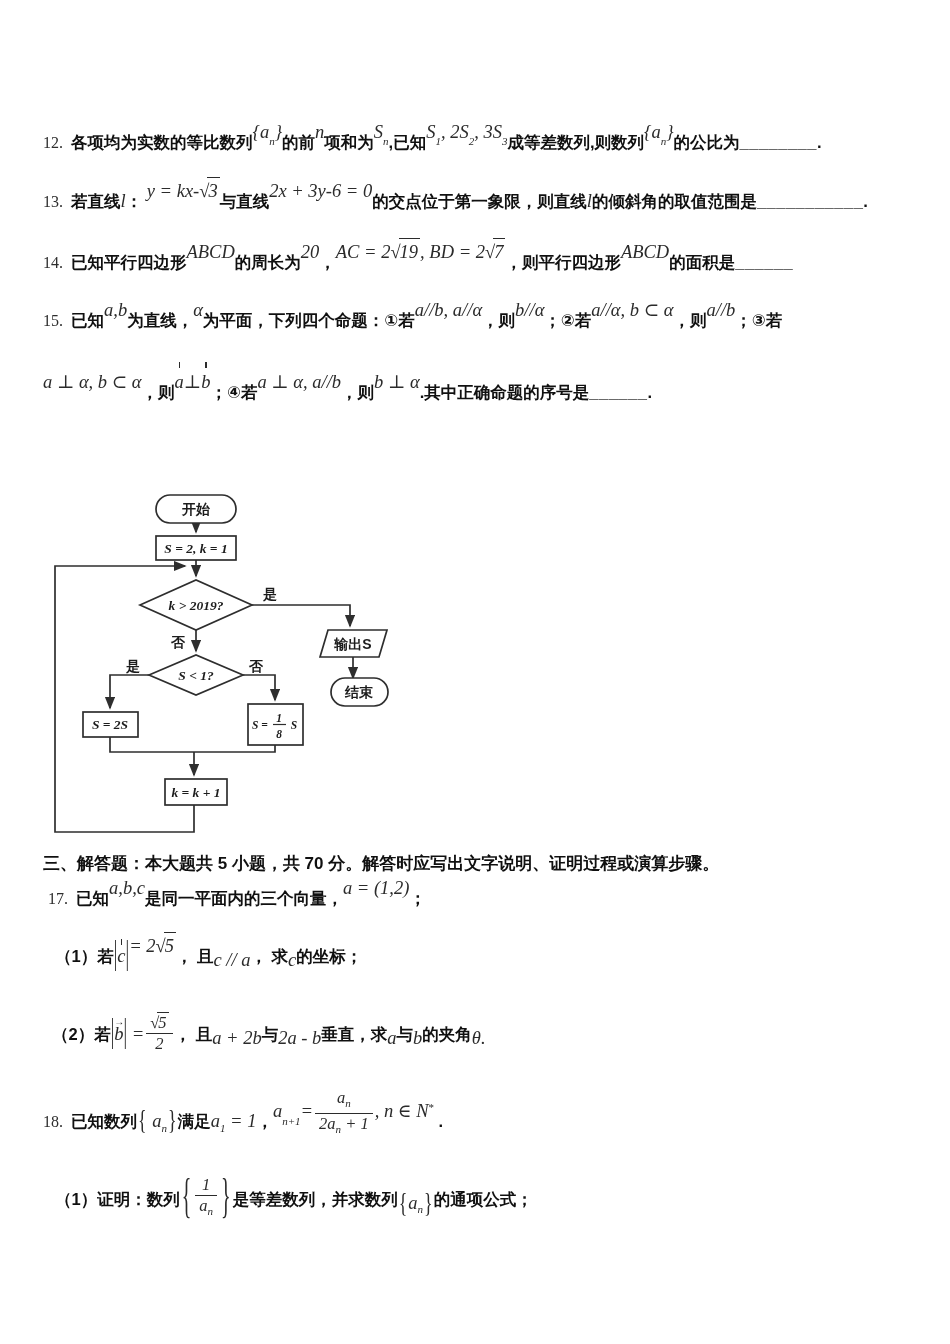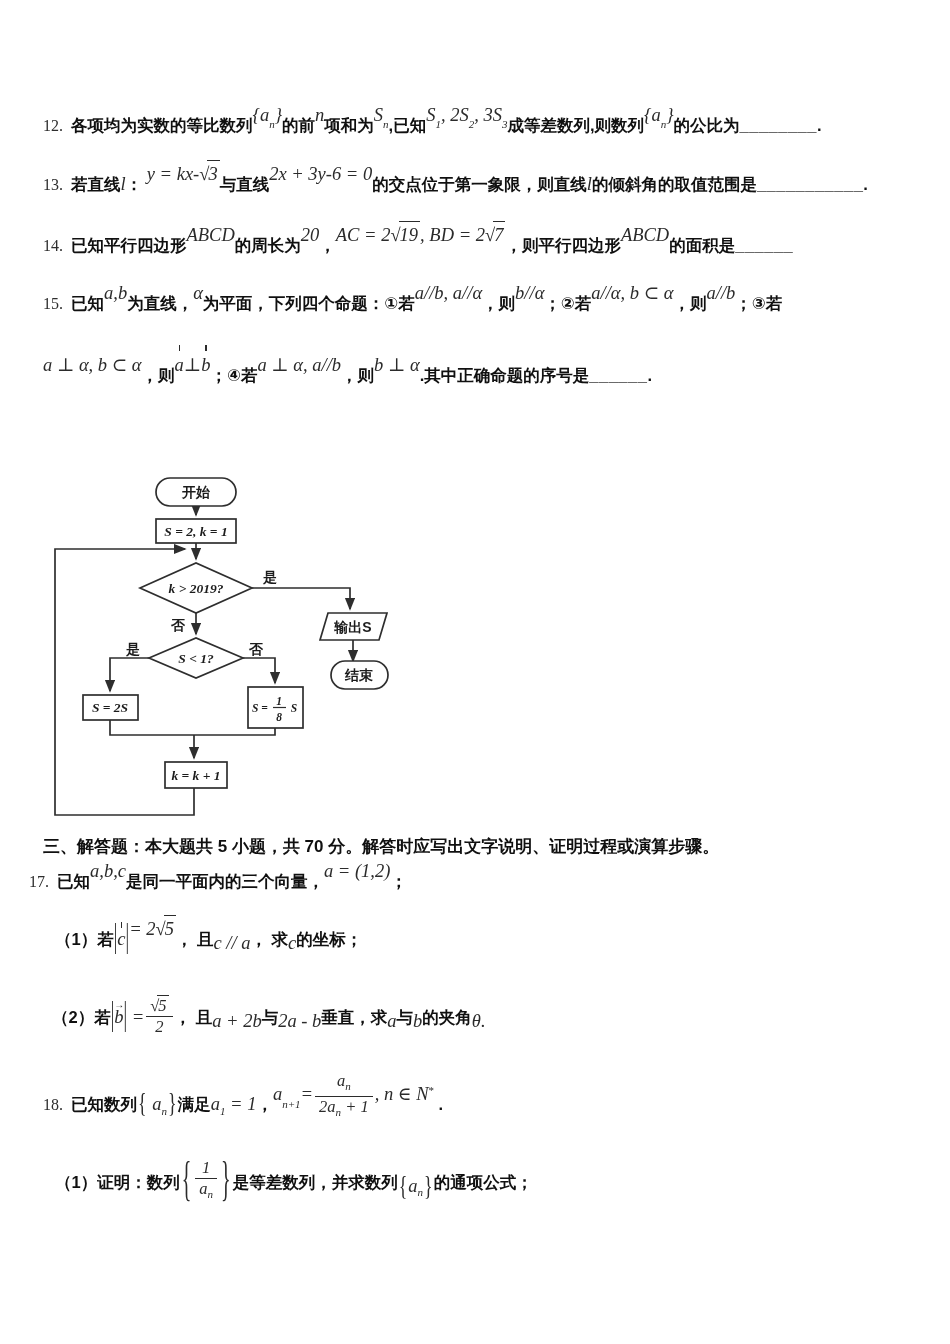--- a/index.html
+++ b/index.html
@@ -1,18 +1,18 @@
 <!DOCTYPE html>
 <html><head>
 <meta charset="utf-8">
 <style>
   html,body{margin:0;padding:0;}
   body{width:950px;height:1344px;background:#ffffff;position:relative;
        font-family:"Liberation Serif","DejaVu Serif",serif;color:#1c1c1c;}
-  .page{position:absolute;inset:0;overflow:hidden;}
+  .page{position:absolute;inset:0;overflow:hidden;margin-top:17px;}
   .line{position:absolute;white-space:nowrap;line-height:26px;}
   .seg-num{font-family:"Liberation Serif","DejaVu Serif",serif;font-size:16px;color:#2e2e2e;margin-right:8px;}
   .seg-cn{font-family:"Liberation Sans","DejaVu Sans",sans-serif;font-weight:600;font-size:16.5px;color:#101010;}
   .sec .seg-cn{font-weight:700;font-size:17px;}
   .seg-m{font-family:"Liberation Serif","DejaVu Serif",serif;font-style:italic;font-size:18.5px;color:#2b2b2b;}
   .seg-sub{font-family:"Liberation Serif","DejaVu Serif",serif;font-style:italic;font-size:11px;color:#2b2b2b;}
   .seg-sup{font-family:"Liberation Serif","DejaVu Serif",serif;font-size:11px;color:#2b2b2b;}
   .seg-rad{border-top:1.4px solid #2b2b2b;margin-left:-2px;padding:0 2px 0 1px;font-style:italic;}
   .seg-u{font-family:"Liberation Sans","DejaVu Sans",sans-serif;font-weight:600;font-size:16.5px;letter-spacing:.5px;color:#101010;}
   .seg-bar{display:inline-block;transform:scaleY(1.9);font-style:normal;font-size:18px;position:relative;top:-3px;color:#2b2b2b;}
@@ -101,20 +101,20 @@
     <line class="fc-line" x1="228" y1="239.5" x2="241" y2="239.5" style="stroke-width:1.2"></line>
     <text class="fc-math-sm" x="234" y="253">8</text>
     <text class="fc-math-sm" x="249" y="244">S</text>
 
     <rect class="fc-shape" x="120" y="294" width="62" height="26"></rect>
     <text class="fc-math" x="151" y="312">k = k + 1</text>
   </svg>
 
   <div class="line sec" style="left:43px;top:834px;"><span class="seg-cn">三、解答题：本大题共 5 小题，共 70 分。解答时应写出文字说明、证明过程或演算步骤。</span></div>
 
-  <div class="line" style="left:29px;top:868px;"><span class="seg-num">17.</span><span class="seg-cn">已知</span><span class="seg-m raise">a,b,c</span><span class="seg-cn">是同一平面内的三个向量，</span><span class="seg-m raise"> a = (1,2)</span><span class="seg-cn">；</span></div>
+  <div class="line" style="left:48px;top:868px;"><span class="seg-num">17.</span><span class="seg-cn">已知</span><span class="seg-m raise">a,b,c</span><span class="seg-cn">是同一平面内的三个向量，</span><span class="seg-m raise"> a = (1,2)</span><span class="seg-cn">；</span></div>
   <div class="line" style="left:55px;top:925px;"><span class="seg-cn">（1）若</span><span class="seg-bar">|</span><span class="seg-m seg-vtick">c</span><span class="seg-bar">|</span><span class="seg-m raise"> = 2</span><span class="seg-m raise">√</span><span class="seg-m seg-rad raise">5</span><span class="seg-cn">， 且</span><span class="seg-m lower"> c // a </span><span class="seg-cn">， 求</span><span class="seg-m lower"> c </span><span class="seg-cn">的坐标；</span></div>
   <div class="line" style="left:52px;top:1000px;"><span class="seg-cn">（2）若</span><span class="seg-bar">|</span><span class="seg-m seg-vecb">b</span><span class="seg-bar">|</span><span class="seg-m"> =</span><span class="seg-frac"><span class="fnum"><span class="seg-m">√</span><span class="seg-m seg-rad">5</span></span><span class="fden"><span class="seg-m">2</span></span></span><span class="seg-cn">， 且</span><span class="seg-m lower"> a + 2b </span><span class="seg-cn">与</span><span class="seg-m lower"> 2a - b </span><span class="seg-cn">垂直，求</span><span class="seg-m lower"> a </span><span class="seg-cn">与</span><span class="seg-m lower"> b </span><span class="seg-cn">的夹角</span><span class="seg-m lower"> θ</span><span class="seg-m lower">.</span></div>
 
   <div class="line" style="left:43px;top:1082px;"><span class="seg-num">18.</span><span class="seg-cn">已知数列</span><span class="seg-brsm">{</span><span class="seg-m"> a</span><sub class="seg-sub">n</sub><span class="seg-brsm">}</span><span class="seg-cn">满足</span><span class="seg-m">a</span><sub class="seg-sub">1</sub><span class="seg-m"> = 1</span><span class="seg-cn">，</span><span class="seg-m raise"> a</span><sub class="seg-sub raise">n+1</sub><span class="seg-m raise"> =</span><span class="seg-frac raise"><span class="fnum"><span class="seg-m">a</span><sub class="seg-sub">n</sub></span><span class="fden"><span class="seg-m">2a</span><sub class="seg-sub">n</sub><span class="seg-m"> + 1</span></span></span><span class="seg-m raise">,    n ∈ N</span><sup class="seg-sup raise">*</sup><span class="seg-cn"> .</span></div>
   <div class="line" style="left:55px;top:1162px;"><span class="seg-cn">（1）证明：数列</span><span class="seg-brlg">{</span><span class="seg-frac"><span class="fnum"><span class="seg-m">1</span></span><span class="fden"><span class="seg-m">a</span><sub class="seg-sub">n</sub></span></span><span class="seg-brlg">}</span><span class="seg-cn">是等差数列，并求数列</span><span class="seg-brsm lower">{</span><span class="seg-m lower">a</span><sub class="seg-sub lower">n</sub><span class="seg-brsm lower">}</span><span class="seg-cn">的通项公式；</span></div>
 
 </div>
 
 </body></html>

